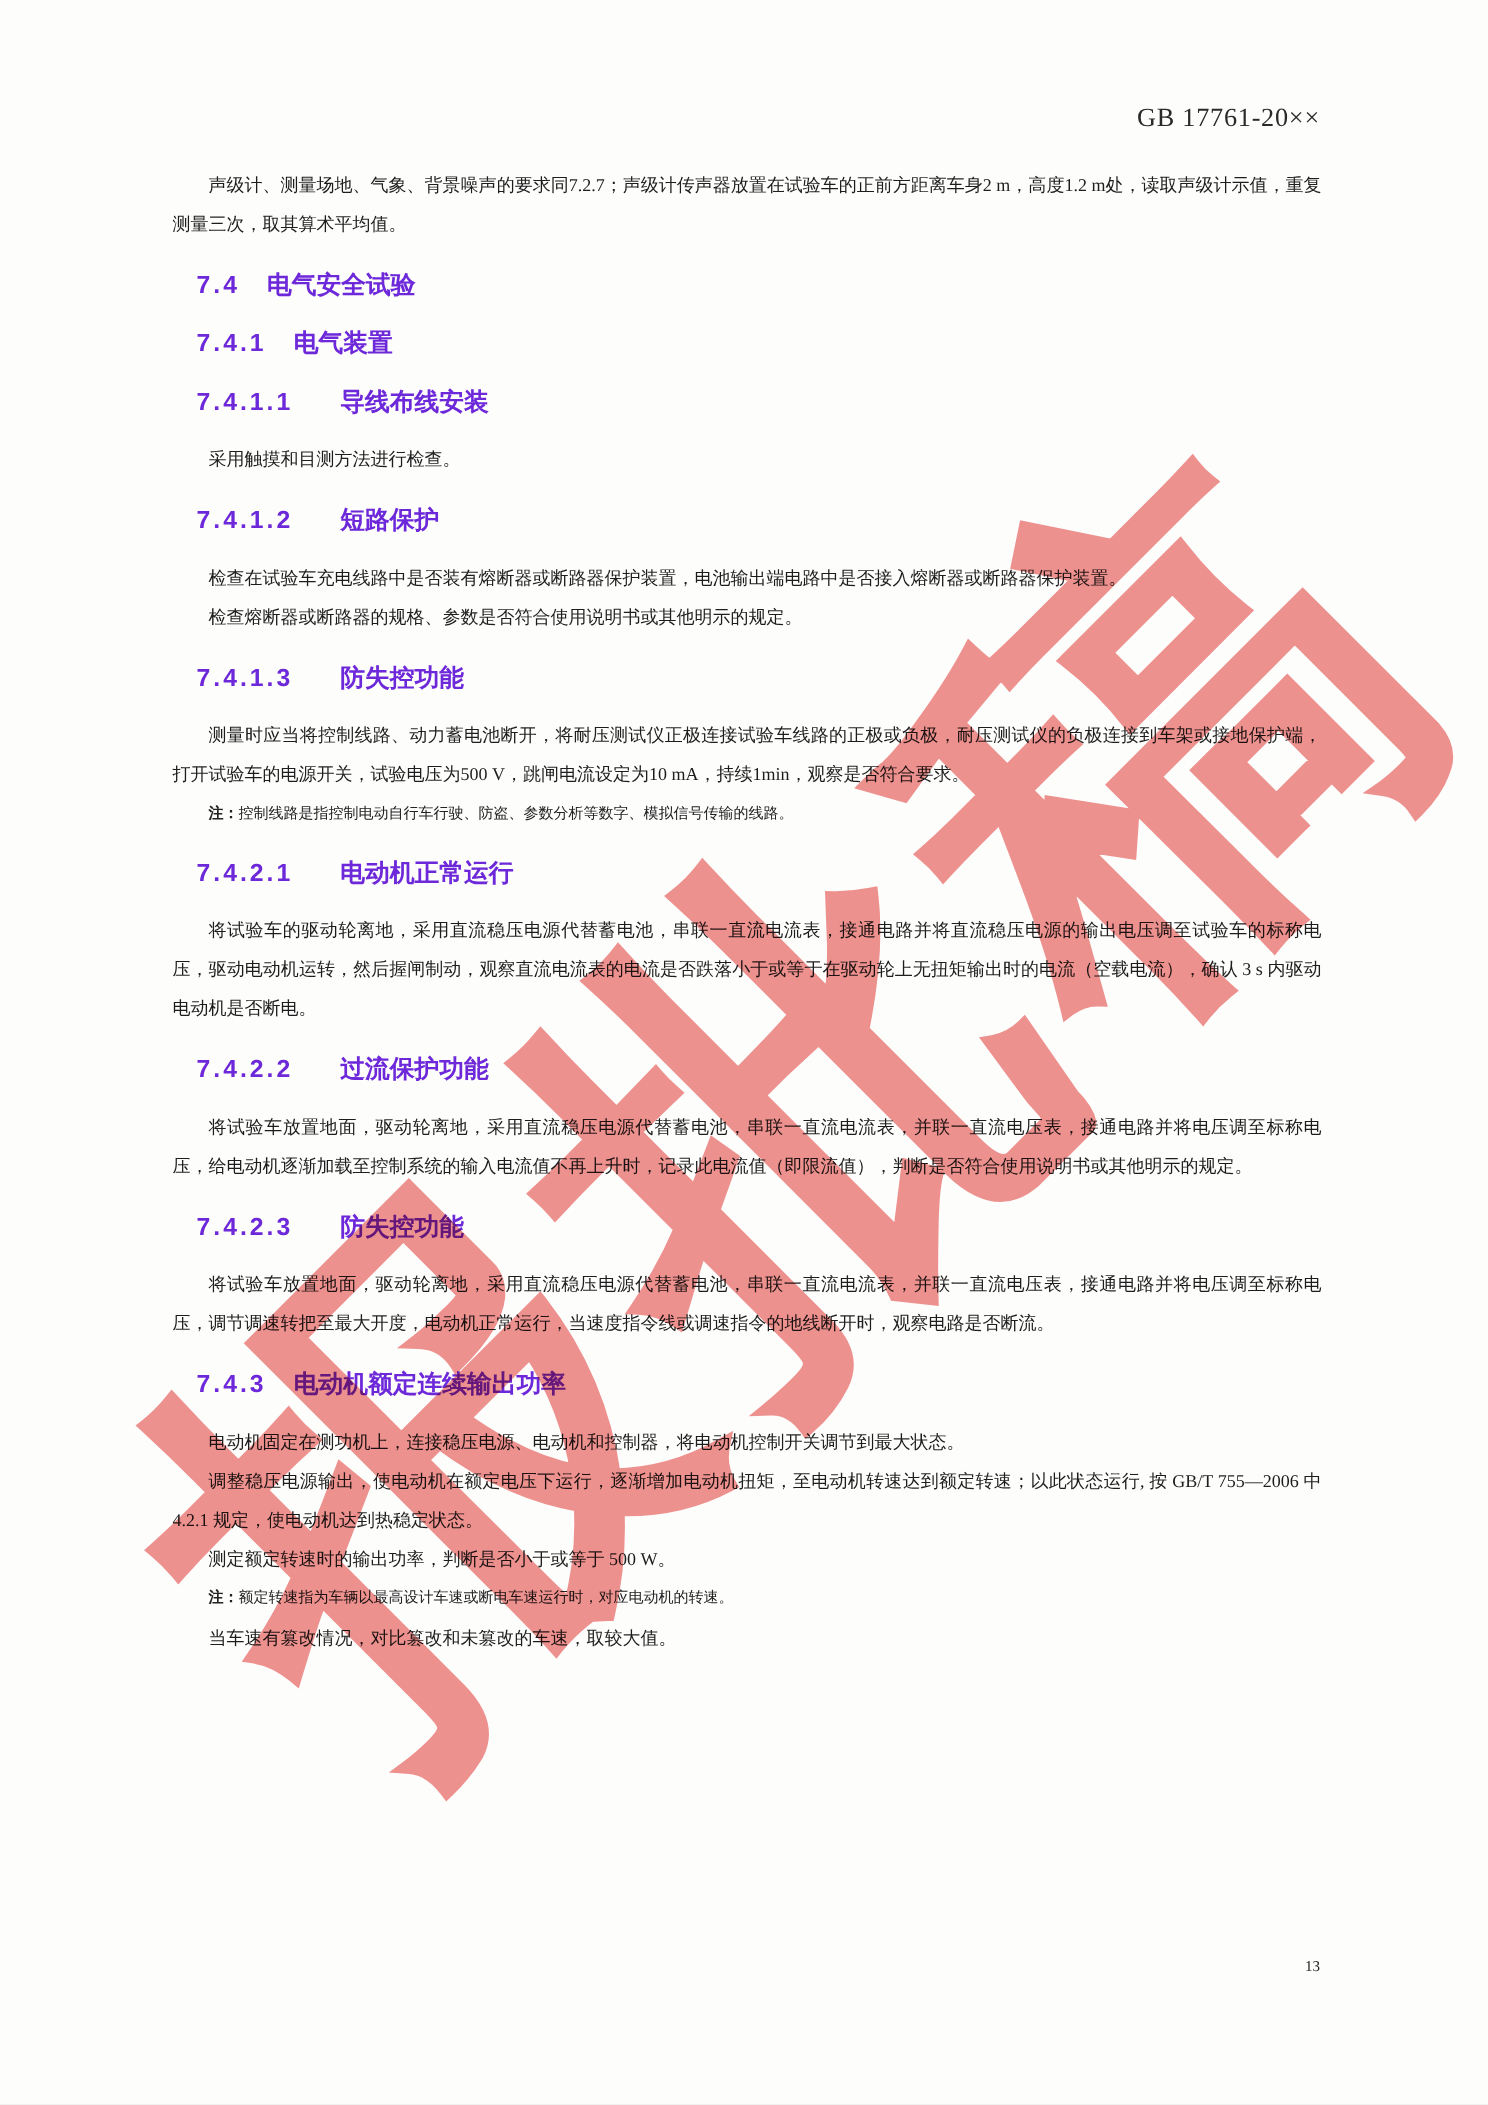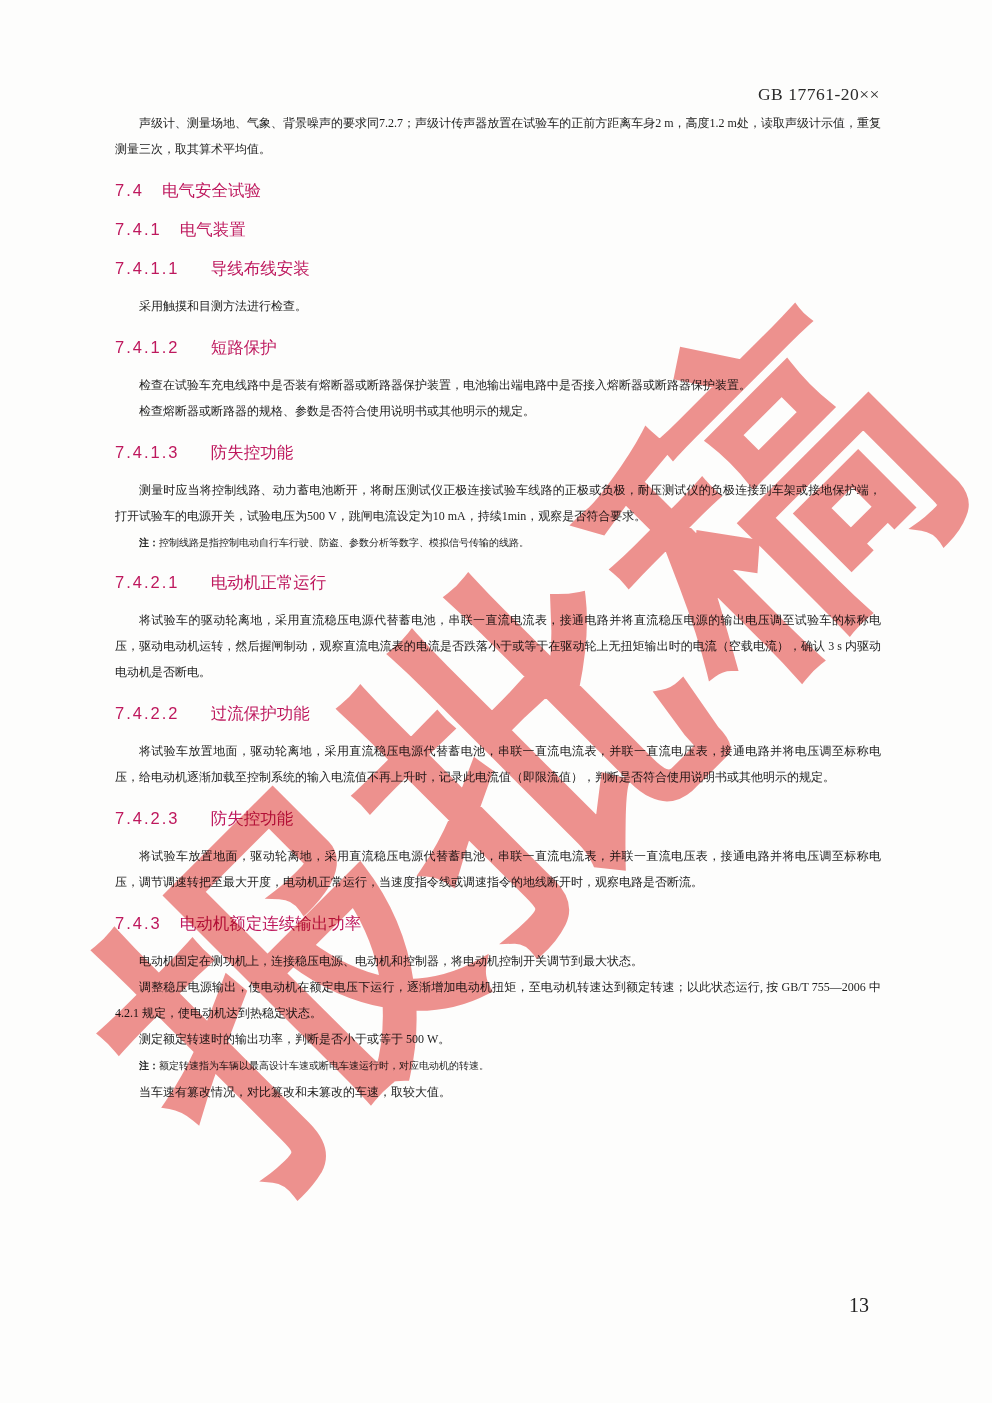--- a/index.html
+++ b/index.html
@@ -12,21 +12,21 @@
     width: 992px;
     height: 1403px;
     margin: 0 auto;
     background: #fdfdfc;
     overflow: hidden;
     color: #1d1d1d;
     font-family: "Liberation Serif", "DejaVu Serif", serif;
   }
   .doc-header {
     position: absolute;
-    top: 84px;
+    top: 68px;
     right: 112px;
     font-size: 17.5px;
     letter-spacing: 0.5px;
     color: #2a2a2a;
   }
   .content {
     position: absolute;
     left: 115px;
     top: 110px;
     width: 766px;
@@ -34,26 +34,26 @@
   .para {
     margin: 0;
     font-size: 12px;
     line-height: 26px;
     text-align: justify;
     text-justify: inter-ideograph;
     color: #1d1d1d;
   }
   .indent { text-indent: 2em; }
   .h-sec {
-    margin: 17px 0 14px 0;
+    margin: 17px 0 14px 16px;
     font-family: "Liberation Sans", "DejaVu Sans", sans-serif;
-    font-weight: normal;
+    font-weight: bold;
     font-size: 16.5px;
     line-height: 22px;
-    color: #be185d;
+    color: #6d28d9;
     white-space: nowrap;
   }
   .h-sec .num {
     font-family: "Liberation Sans", "DejaVu Sans", sans-serif;
     letter-spacing: 2px;
   }
   .h-sec .num.g1 { margin-right: 1.1em; }
   .h-sec .num.g2 { margin-right: 1.9em; text-align: right; }
   .note {
     margin: 3px 0 2px 0;
@@ -63,22 +63,22 @@
     text-align: justify;
     color: #222;
   }
   .note .note-label {
     font-family: "Liberation Sans", "DejaVu Sans", sans-serif;
     font-weight: bold;
   }
   .page-number {
     position: absolute;
     bottom: 86px;
-    right: 123px;
-    font-size: 20px;
+    right: 112px;
+    font-size: 10px;
     color: #222;
   }
   .watermark {
     position: absolute;
     left: 530px;
     top: 735px;
     transform: translate(-50%, -50%) rotate(-45deg);
     transform-origin: center center;
     font-family: "DejaVu Sans", "Liberation Sans", sans-serif;
     font-weight: bold;

